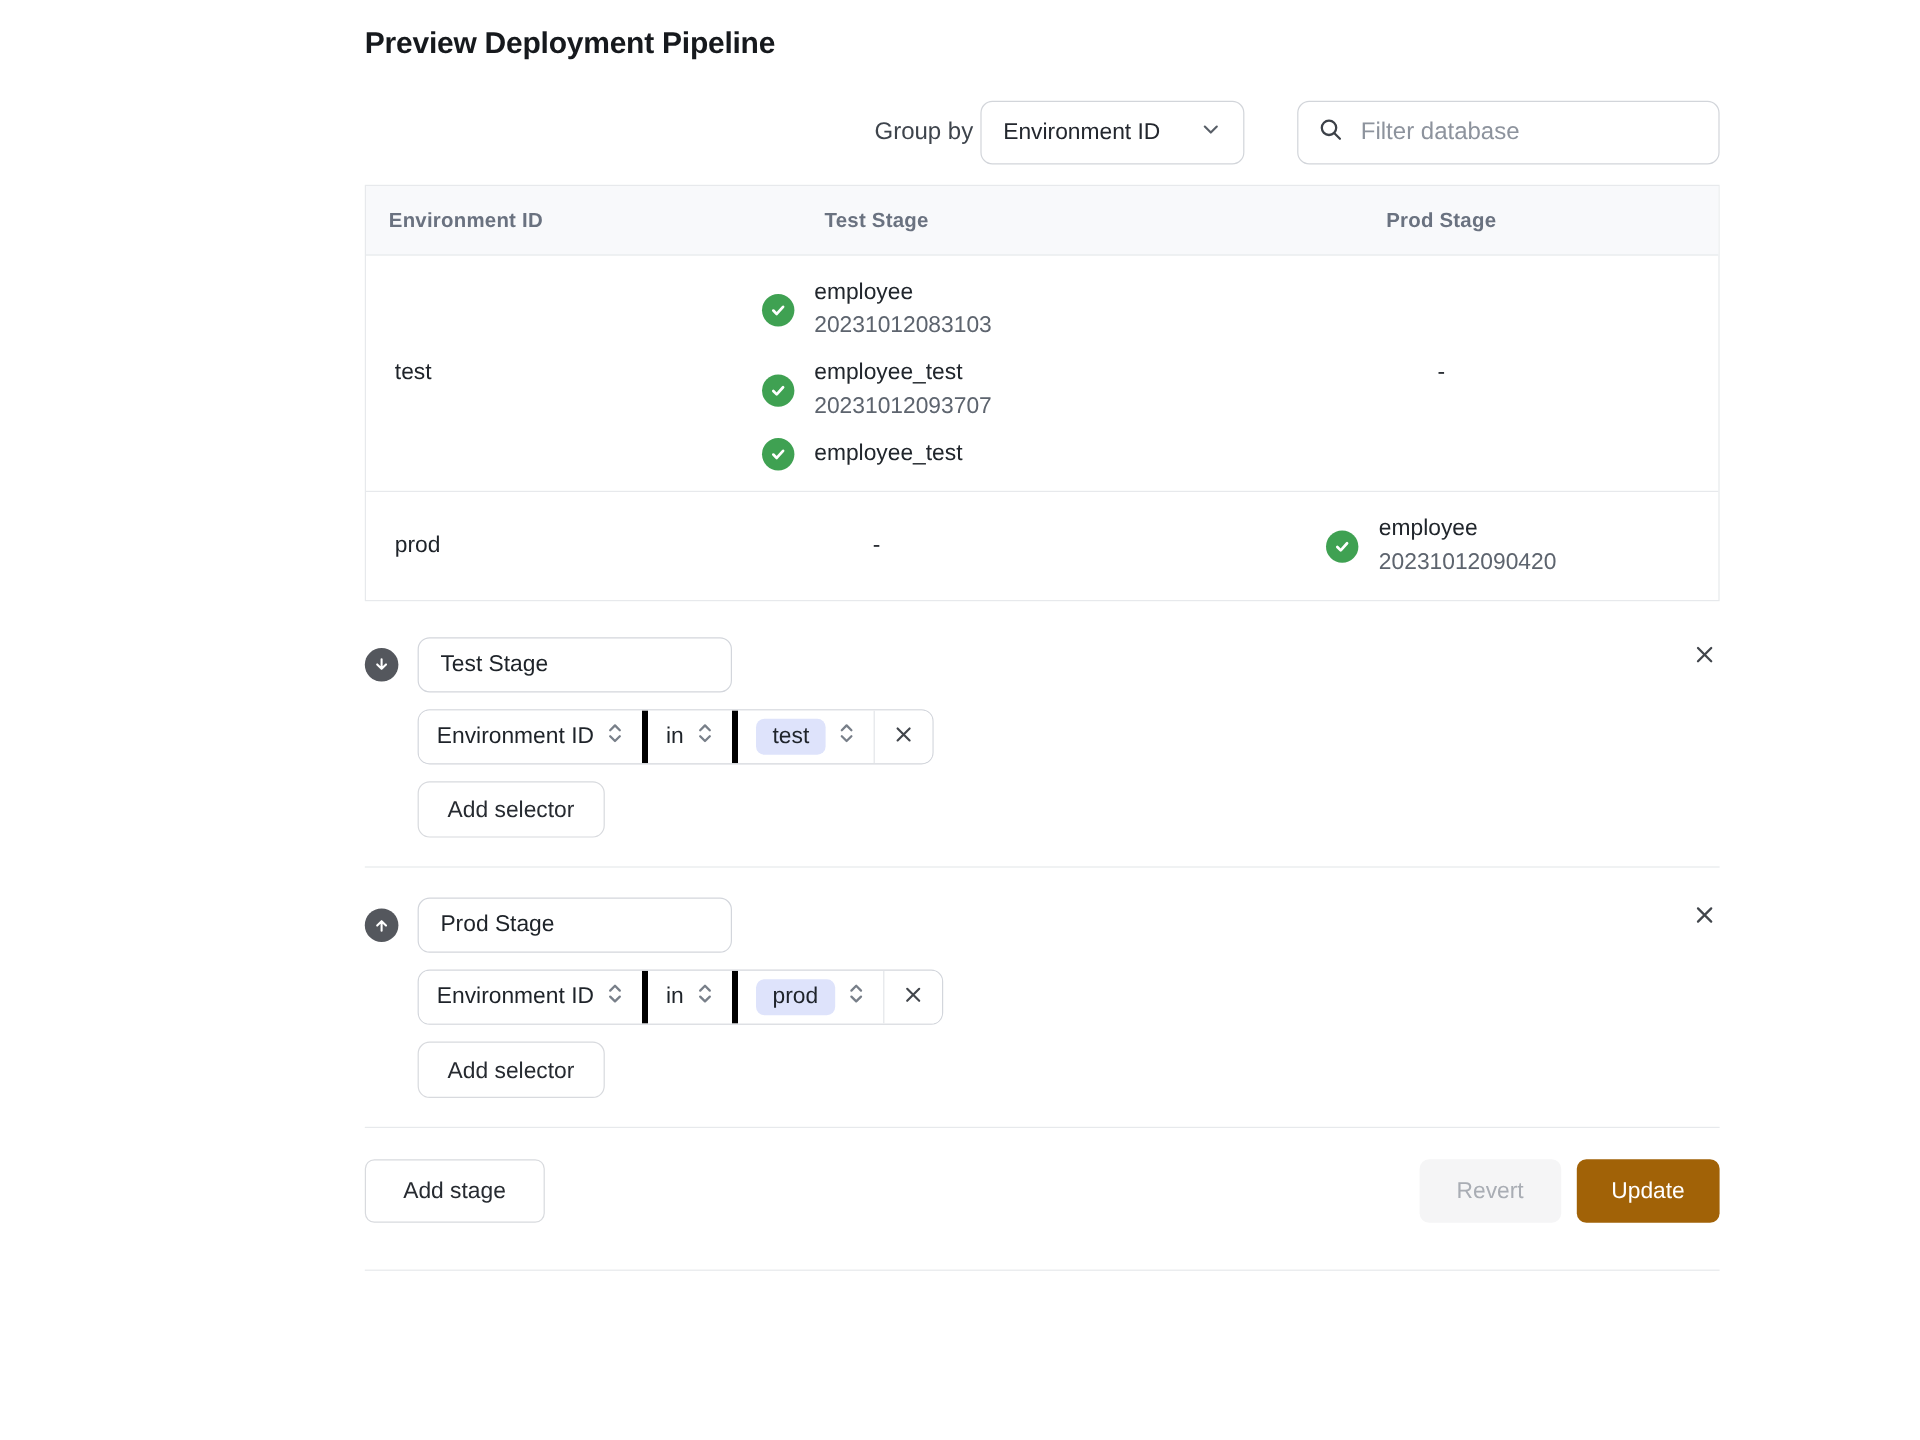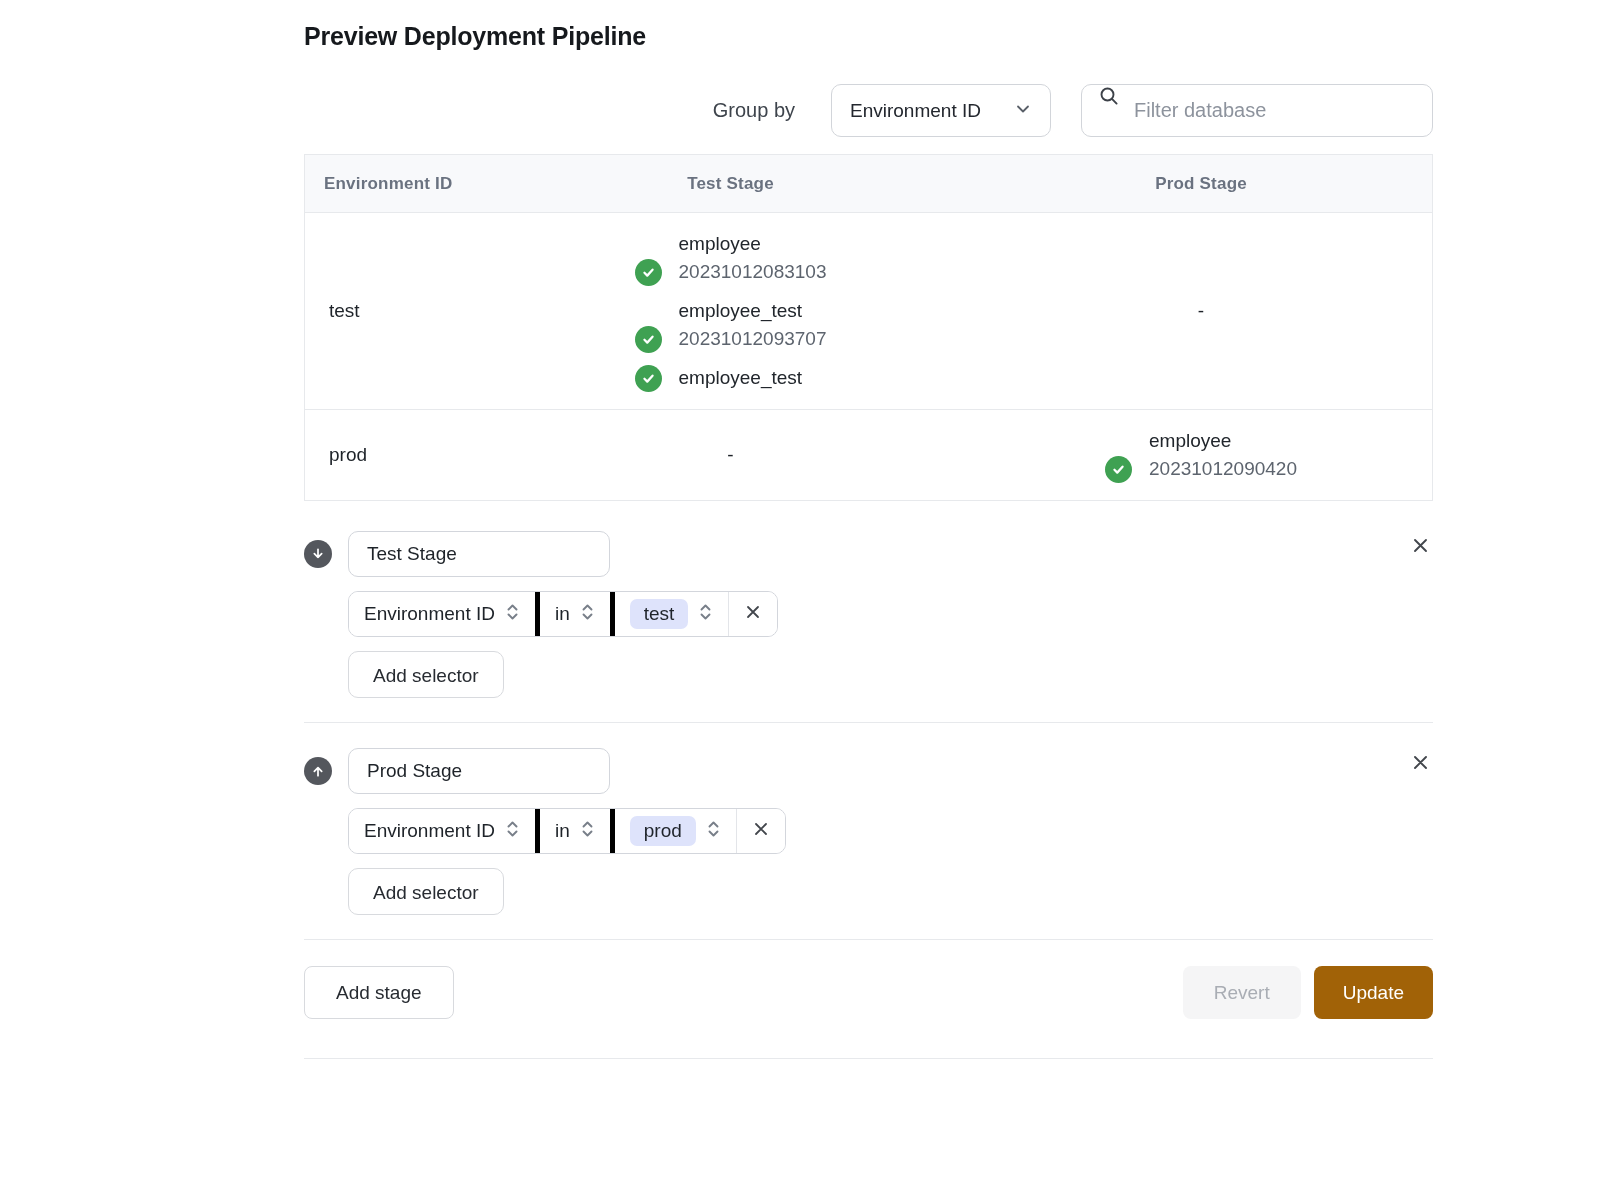--- a/index.html
+++ b/index.html
@@ -15,35 +15,35 @@
   .page-title {
     margin: 22px 0 0 0;
     font-size: 25px; font-weight: 700; color: #16191d;
     letter-spacing: -0.2px;
   }
 
   
   .toolbar {
     margin-top: 33px;
     display: flex; justify-content: flex-end; align-items: center;
-    height: 53px; gap: 36px;
+    height: 53px; gap: 6px;
   }
   .group-by-label { font-size: 20px; color: #3e444c; }
   .select-box {
     width: 220px; height: 53px;
     border: 1px solid #d2d5da; border-radius: 10px;
     display: flex; align-items: center; justify-content: space-between;
     padding: 0 18px; cursor: pointer; background: #fff; margin-right: -6px;
   }
   .select-box .select-value { font-size: 19px; color: #23272e; }
   .filter-box {
     width: 352px; height: 53px;
     border: 1px solid #d2d5da; border-radius: 10px;
-    display: flex; gap: 12px;
-    padding: 0 16px; background: #fff;
+    display: flex; align-items: center; gap: 12px;
+    padding: 0 16px; background: #fff; margin-left: 44px;
   }
   .filter-box input {
     border: none; outline: none; flex: 1;
     font-size: 20px; font-family: "Liberation Sans", sans-serif;
     color: #23272e; background: transparent;
   }
   .filter-box input::placeholder { color: #8d939d; }
 
   
   .pipeline-table { margin-top: 17px; border: 1px solid #e7e9ec; }
@@ -62,21 +62,21 @@
   .th.col-env { padding-left: 19px; text-align: left; }
   .th.col-test, .th.col-prod { text-align: center; }
   .pt-row + .pt-row { border-top: 1px solid #e7e9ec; }
   .pt-row { padding: 17px 0; }
   .cell-env { padding-left: 24px; font-size: 19px; color: #1e2329; }
   .cell-center { text-align: center; font-size: 19px; color: #1e2329; }
   .stage-items {
     display: flex; flex-direction: column; gap: 11px;
     width: max-content; margin: 0 auto;
   }
-  .deploy-item { display: flex; align-items: flex-end; gap: 17px; }
+  .deploy-item { display: flex; align-items: center; gap: 17px; }
   .item-text { display: flex; flex-direction: column; text-align: left; }
   .item-name { font-size: 19px; color: #21262c; line-height: 28px; }
   .item-ts { font-size: 19px; color: #5d646e; line-height: 28px; }
   .check-circle {
     width: 27px; height: 27px; border-radius: 50%;
     background: #3fa152; flex: 0 0 27px;
     display: inline-flex; align-items: center; justify-content: center;
   }
 
   

